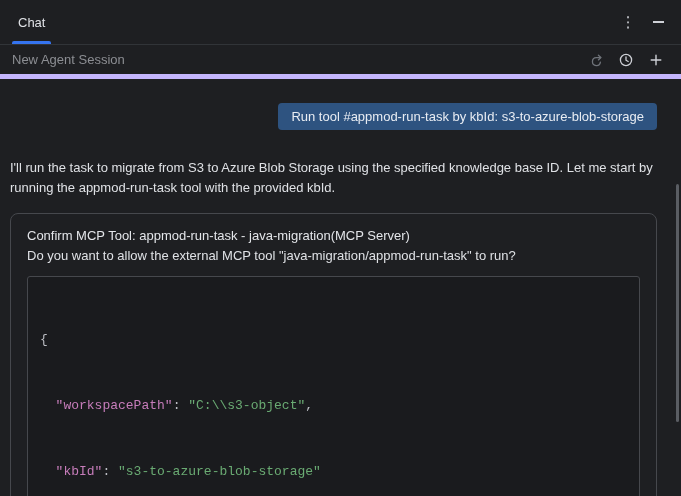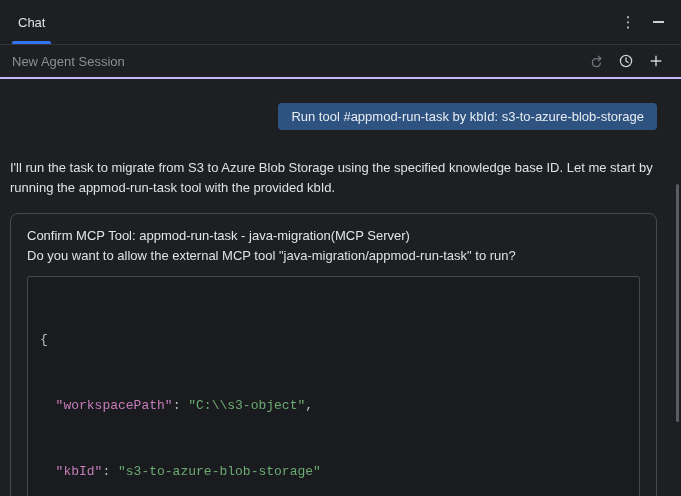--- a/index.html
+++ b/index.html
@@ -36,21 +36,21 @@
     color: #ced0d6; border-radius: 4px; cursor: pointer;
   }
   .kebab { font-size: 15px; letter-spacing: 0; color: #ced0d6; }
   .minimize-bar { width: 11px; height: 1.6px; background: #ced0d6; }
 
   
   .sessionbar {
     flex: 0 0 34px;
     display: flex; align-items: center;
     padding: 0 12px;
-    border-bottom: 2px solid #c4b5fd;
+    border-bottom: 5px solid #c4b5fd;
     justify-content: center;
   }
   .session-title { color: #8c8e93; }
 
   
   .content { flex: 1; padding: 13px 24px 0 10px; }
 
   .pill-row { display: flex; justify-content: flex-end; margin-top: 11px; }
   .tool-pill {
     background: #2e5380;

